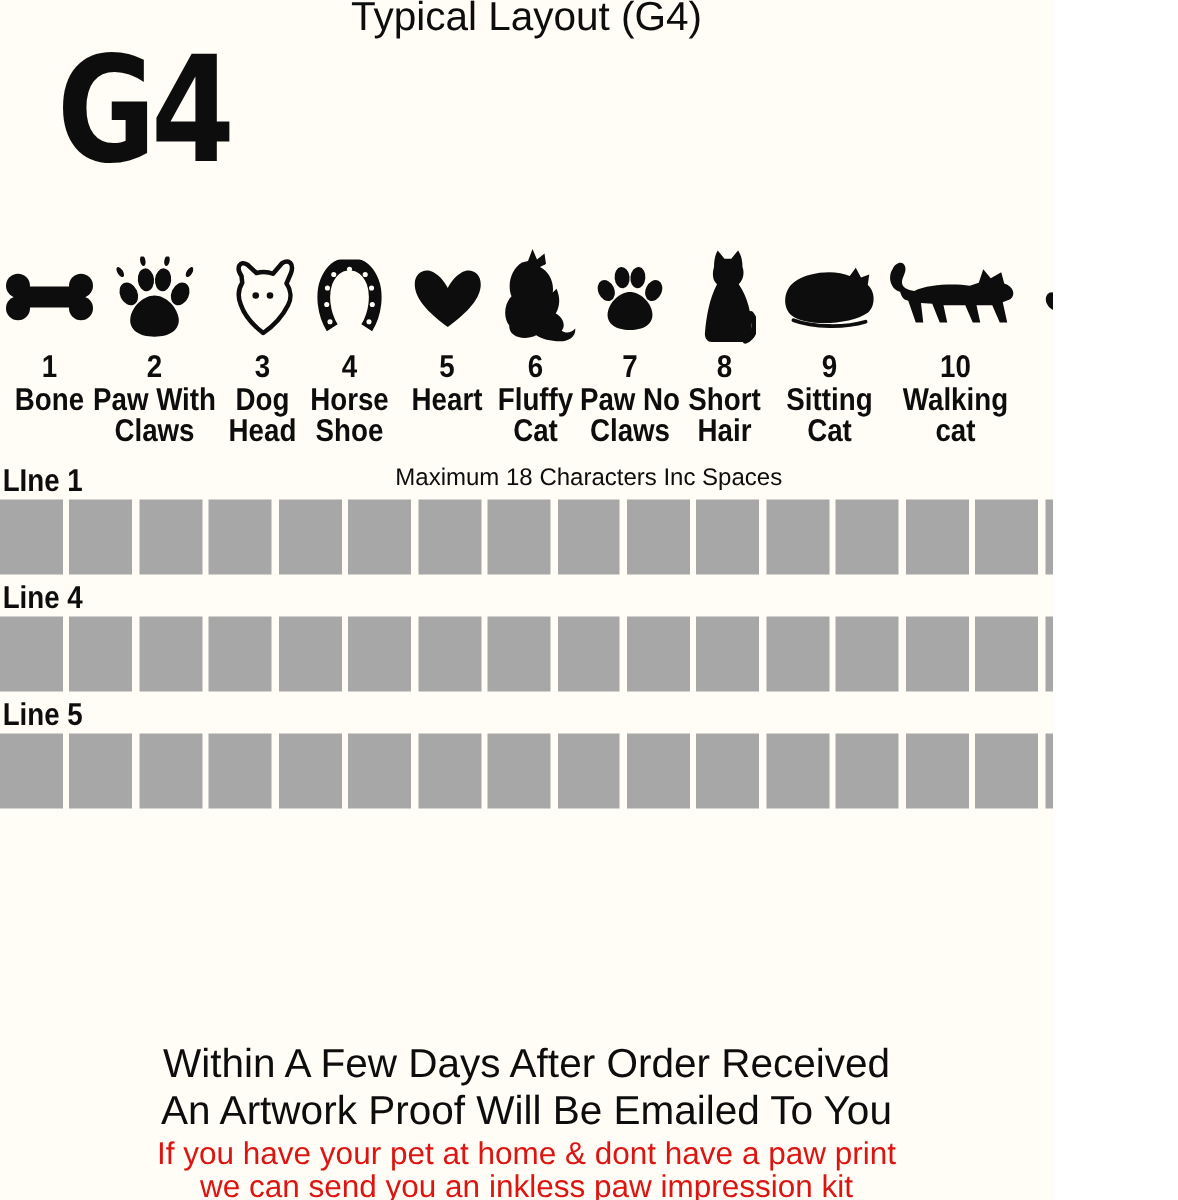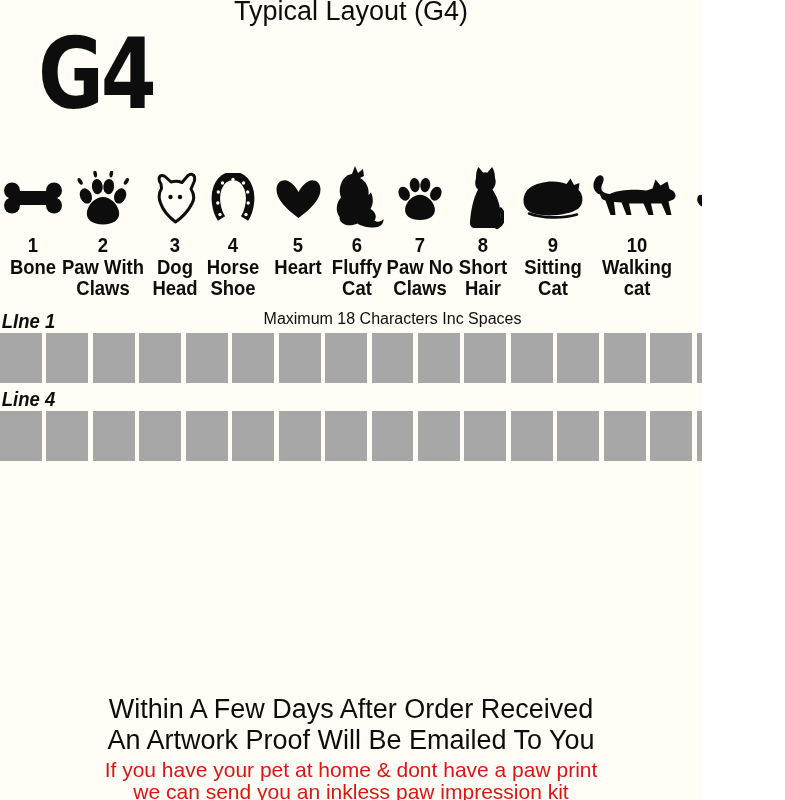--- a/index.html
+++ b/index.html
@@ -24,21 +24,21 @@
   .gb3{margin-top:9px;}
 
   .gcell{position:absolute;top:163px;width:96px;text-align:center;}
   .gicon{height:70px;display:flex;align-items:center;justify-content:center;}
   .gicon svg{fill:var(--ink,#0d0d0d);}
   .gnum{font-size:21px;font-weight:bold;line-height:23px;transform:scaleX(0.88);transform-origin:center top;}
   .glab{font-size:21px;font-weight:bold;line-height:21px;transform:scaleX(0.88);transform-origin:center top;white-space:nowrap;}
 
   .lines{position:absolute;top:308px;left:0;width:785px;}
   .note{position:absolute;top:2px;left:0;right:0;text-align:center;font-size:16px;line-height:17px;}
-  .lblock{margin-bottom:3px;font-style:italic;}
+  .lblock{margin-bottom:3px;}
   .llabel{
     width:130px;padding-left:2px;font-size:21px;font-weight:bold;line-height:25px;
     transform:scaleX(0.88);transform-origin:left center;white-space:nowrap;
   }
   .crow{display:flex;gap:4.5px;height:50px;}
   .cbox{flex:1;background:var(--boxgray,#a7a7a7);}
 
   .footer{position:absolute;top:694px;left:0;right:0;text-align:center;}
   .fb{font-size:27px;line-height:31px;}
   .fr{font-size:21px;line-height:22px;color:var(--red,#dd1512);}
@@ -251,20 +251,42 @@
           <div class="cbox"></div>
           <div class="cbox"></div>
           <div class="cbox"></div>
           <div class="cbox"></div>
           <div class="cbox"></div>
           <div class="cbox"></div>
           <div class="cbox"></div>
           <div class="cbox"></div>
         </div>
     </div>
+    <div class="lblock">
+      <div class="llabel">Line 5</div>
+      <div class="crow">
+          <div class="cbox"></div>
+          <div class="cbox"></div>
+          <div class="cbox"></div>
+          <div class="cbox"></div>
+          <div class="cbox"></div>
+          <div class="cbox"></div>
+          <div class="cbox"></div>
+          <div class="cbox"></div>
+          <div class="cbox"></div>
+          <div class="cbox"></div>
+          <div class="cbox"></div>
+          <div class="cbox"></div>
+          <div class="cbox"></div>
+          <div class="cbox"></div>
+          <div class="cbox"></div>
+          <div class="cbox"></div>
+          <div class="cbox"></div>
+        </div>
+    </div>
   </div>
 
   <div class="footer">
     <div class="fb">Within A Few Days After Order Received</div>
     <div class="fb">An Artwork Proof Will Be Emailed To You</div>
     <div class="fr first">If you have your pet at home &amp; dont have a paw print</div>
     <div class="fr">we can send you an inkless paw impression kit</div>
   </div>
 
 </div>

